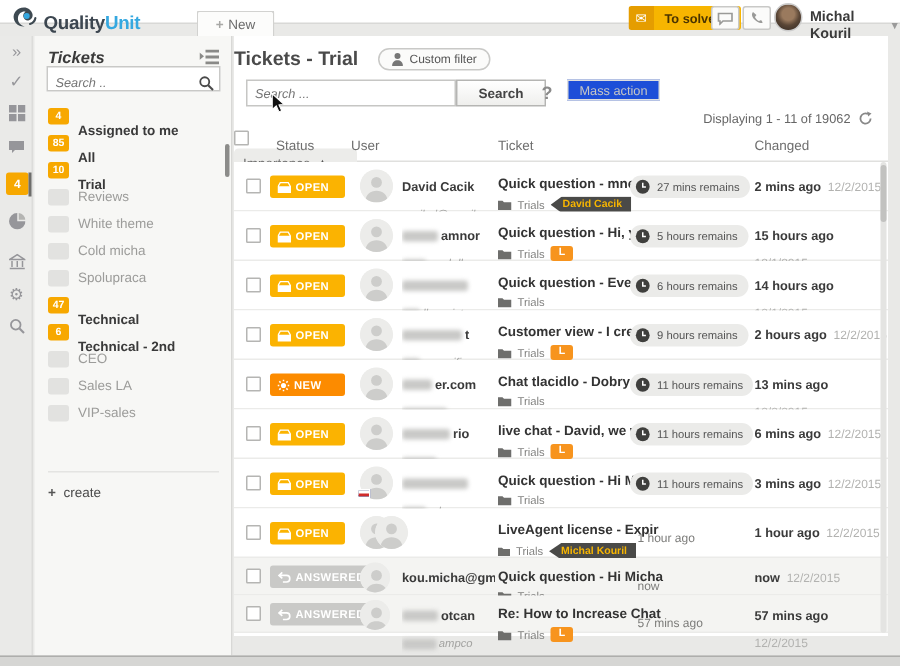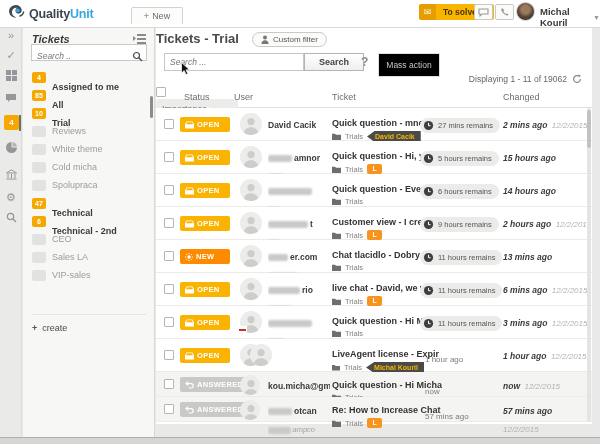--- a/index.html
+++ b/index.html
@@ -1,21 +1,21 @@
 <!DOCTYPE html>
 <html><head>
 <meta charset="utf-8">
 <style>
   * { margin:0; padding:0; box-sizing:border-box; }
   html,body { width:600px; height:444px; overflow:hidden; }
   body { font-family:"Liberation Sans", sans-serif; background:#e9e9e7; position:relative; }
   .app { position:absolute; inset:0; }
 
   
-  .topbar { position:absolute; left:0; top:0; width:600px; height:28px; background:#fff; border-bottom:1px solid #d8d8d6; z-index:5; }
+  .topbar { position:absolute; left:0; top:0; width:600px; height:16px; background:#fff; border-bottom:1px solid #d8d8d6; z-index:5; }
   .logo { position:absolute; left:7px; top:3px; display:flex; align-items:center; gap:4px; }
   .logo-text { font-size:12.5px; font-weight:bold; letter-spacing:-0.2px; color:#3c4650; }
   .logo-text .unit { color:#35a8e0; }
   .new-tab { position:absolute; left:131px; top:7px; height:17px; width:52px; background:#fcfcfb; border:1px solid #d2d2d0; border-bottom:none; border-radius:2px 2px 0 0; display:flex; align-items:center; justify-content:center; gap:3px; font-size:9px; color:#6b6b6b; }
   .new-tab .plus { color:#a8a8a6; font-weight:bold; }
   .to-solve { position:absolute; left:419px; top:4px; height:16px; display:flex; border-radius:2px; overflow:hidden; cursor:pointer; }
   .ts-icon { width:17px; background:#e59d00; color:#fff; display:flex; align-items:center; justify-content:center; font-size:9px; }
   .ts-label { background:#f7b500; display:flex; align-items:center; gap:5px; padding:0 7px; font-size:8.5px; font-weight:bold; color:#4a3400; }
   .icon-btn { position:absolute; top:4px; width:19px; height:16px; background:#fbfbfa; border:1px solid #c9c9c7; border-radius:2px; display:flex; align-items:center; justify-content:center; }
   .icon-btn.chat { left:474px; } .icon-btn.phone { left:495px; }
@@ -49,21 +49,21 @@
   .sb-create .plus { font-weight:bold; color:#555; }
 
   
   .main { position:absolute; left:156px; top:0; right:0; bottom:0; background:#e9e9e7; }
   .panel { position:absolute; left:0; top:0; width:436px; height:400px; background:#fff; }
   .pg-title { position:absolute; left:0; top:7px; font-size:13px; font-weight:bold; color:#4a4a4a; }
   .custom-filter { position:absolute; left:96px; top:8px; height:15px; border:1px solid #c9c9c7; border-radius:8px; background:#fbfbfa; display:flex; align-items:center; gap:4px; padding:0 8px; font-size:8px; color:#555; cursor:pointer; }
   .search-input { position:absolute; left:8px; top:29px; width:140px; height:18px; border:1px solid #c6c6c4; font-family:"Liberation Sans",sans-serif; font-size:8.5px; font-style:italic; color:#555; padding:0 5px; outline:none; }
   .search-btn { position:absolute; left:148px; top:29px; width:60px; height:18px; border:1px solid #b5b5b3; background:linear-gradient(#fff,#efefed); font-family:"Liberation Sans",sans-serif; font-size:9px; font-weight:bold; color:#444; cursor:pointer; }
   .help { position:absolute; left:205px; top:31px; font-size:12px; font-weight:bold; color:#8a8a8a; cursor:pointer; }
-  .mass-btn { position:absolute; left:222px; top:29px; width:62px; height:24px; border:1px solid #dedede; background:#000000; font-family:"Liberation Sans",sans-serif; font-size:8.5px; color:#c6c6c4; }
+  .mass-btn { position:absolute; left:222px; top:29px; width:62px; height:14px; border:1px solid #dedede; background:#1d4ed8; font-family:"Liberation Sans",sans-serif; font-size:8.5px; color:#c6c6c4; }
   .displaying { position:absolute; right:10px; top:50px; font-size:8.5px; color:#666; display:flex; gap:5px; align-items:flex-start; }
 
   .thead { position:absolute; left:0; right:0; top:63px; height:21px; border-bottom:1px solid #e0e0de; font-size:9px; color:#6e6e6e; }
   .th { position:absolute; top:5px; }
   .th-cb { left:8px; top:6px; }
   .th-imp { left:262px; top:0; width:82px; height:21px; background:#ececea; border-bottom:2px solid #6d6d6b; border-radius:3px 3px 0 0; display:flex; align-items:center; gap:5px; padding-left:6px; cursor:pointer; }
   .th-imp .arr { font-size:6px; color:#555; }
   .cb { width:10px; height:10px; border:1px solid #b5b5b3; background:#fff; border-radius:1px; display:inline-block; }
 
   .rows { position:absolute; left:0; right:0; top:84px; }
@@ -94,21 +94,21 @@
   .tk-subject { font-size:9px; font-weight:bold; color:#333; white-space:nowrap; overflow:hidden; height:12px; }
   .tk-meta { display:flex; align-items:center; gap:4px; margin-top:1px; }
   .tk-folder { font-size:7.5px; color:#828280; }
   .dark-tag { height:11px; background:#4a4a48; color:#f7b500; font-size:7px; font-weight:bold; line-height:11px; padding:0 6px 0 8px; clip-path:polygon(0 50%,14% 0,100% 0,100% 100%,14% 100%); white-space:nowrap; }
   .l-tag { width:15px; height:10px; background:#f7941e; border-radius:2px; color:#fff; font-size:7px; font-weight:bold; text-align:center; line-height:10px; }
   .imp-cell { position:absolute; left:264px; top:9px; width:82px; }
   .row.short .imp-cell { top:8px; }
   .imp-pill { display:inline-flex; align-items:center; gap:4px; height:15px; background:#ebebe9; border-radius:8px; padding:0 7px 0 3px; font-size:7.5px; color:#555; white-space:nowrap; }
   .imp-plain { font-size:8px; color:#7c7c7a; padding-left:5px; }
   .row:not(.plain) .imp-plain { display:none; }
-  .chg-cell { position:absolute; left:347px; top:6px;font-style:italic; }
+  .chg-cell { position:absolute; left:347px; top:6px; }
   .row.short .chg-cell { top:3px; }
   .chg-when { font-size:8.5px; font-weight:bold; color:#3a3a3a; height:10px; }
   .chg-date { font-size:8px; color:#b2b2b0; }
   .vscroll { position:absolute; right:1px; top:84px; width:4px; height:314px; background:#e4e4e2; border-radius:2px; }
   .vthumb { position:absolute; right:1px; top:86px; width:4px; height:38px; background:#c2c2c0; border-radius:2px; }
 
   .bottom-bar { position:absolute; left:0; bottom:0; width:600px; height:7px; background:#d6d6d4; border-top:1px solid #aeaeac; }
   .cursor { position:absolute; left:181px; top:62px; z-index:9; pointer-events:none; }
 </style>
 </head>

